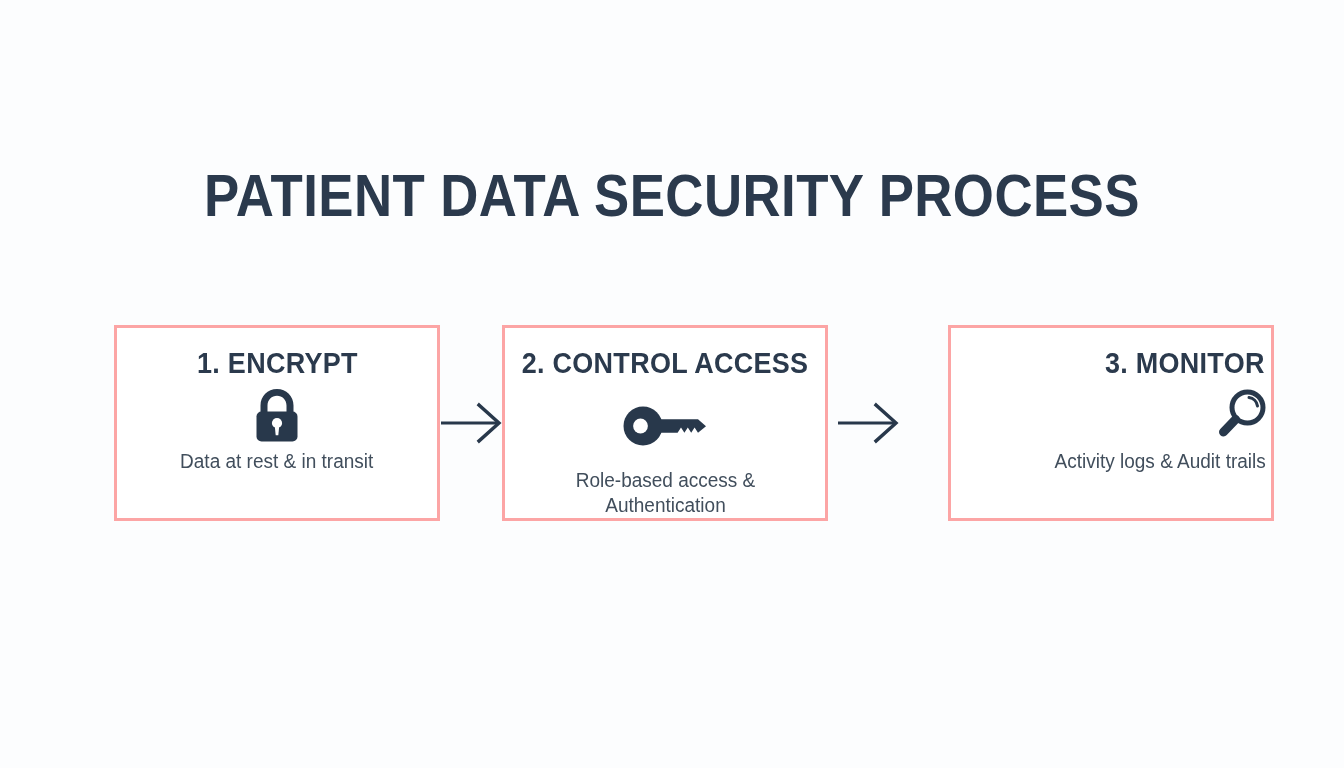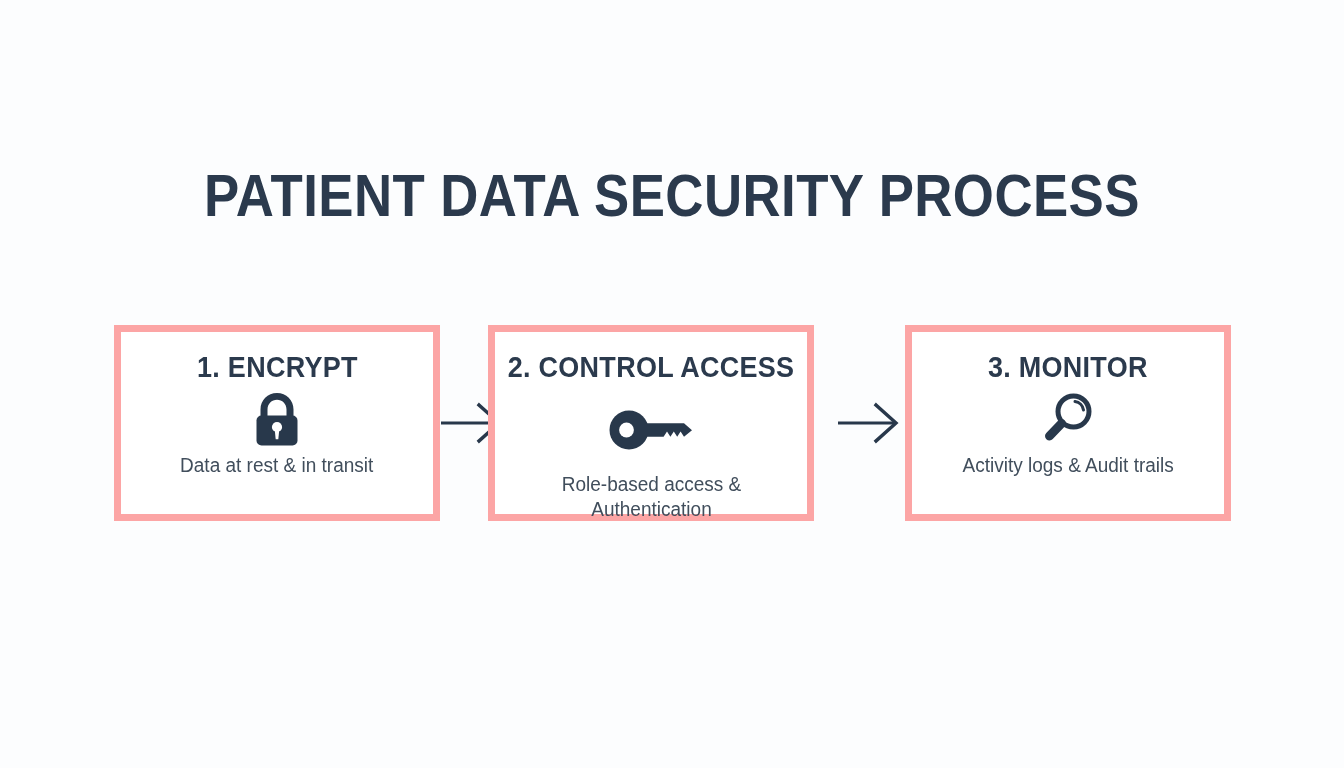--- a/index.html
+++ b/index.html
@@ -49,29 +49,29 @@
     width: 1117px;
     height: 196px;
   }
 
   .step-box {
     position: absolute;
     top: 0;
     width: 326px;
     height: 196px;
     box-sizing: border-box;
-    border: 7px solid #fca5a5;
+    border: 3px solid #fca5a5;
     background: #ffffff;
     display: flex;
     flex-direction: column;
     align-items: center;
   }
   .step-box.b1 { left: 0px; }
-  .step-box.b2 { left: 374px; gap: 16px; }
-  .step-box.b3 { left: 791px; }
+  .step-box.b2 { left: 388px; gap: 16px; }
+  .step-box.b3 { left: 834px; align-items: flex-end; }
 
   .step-title {
     margin-top: 19px;
     font-family: "Liberation Sans Narrow", "Liberation Sans", sans-serif;
     font-size: 29px;
     line-height: 32px;
     font-weight: bold;
     color: #2b3a4d;
     letter-spacing: 0.3px;
     transform: scaleX(0.93);

